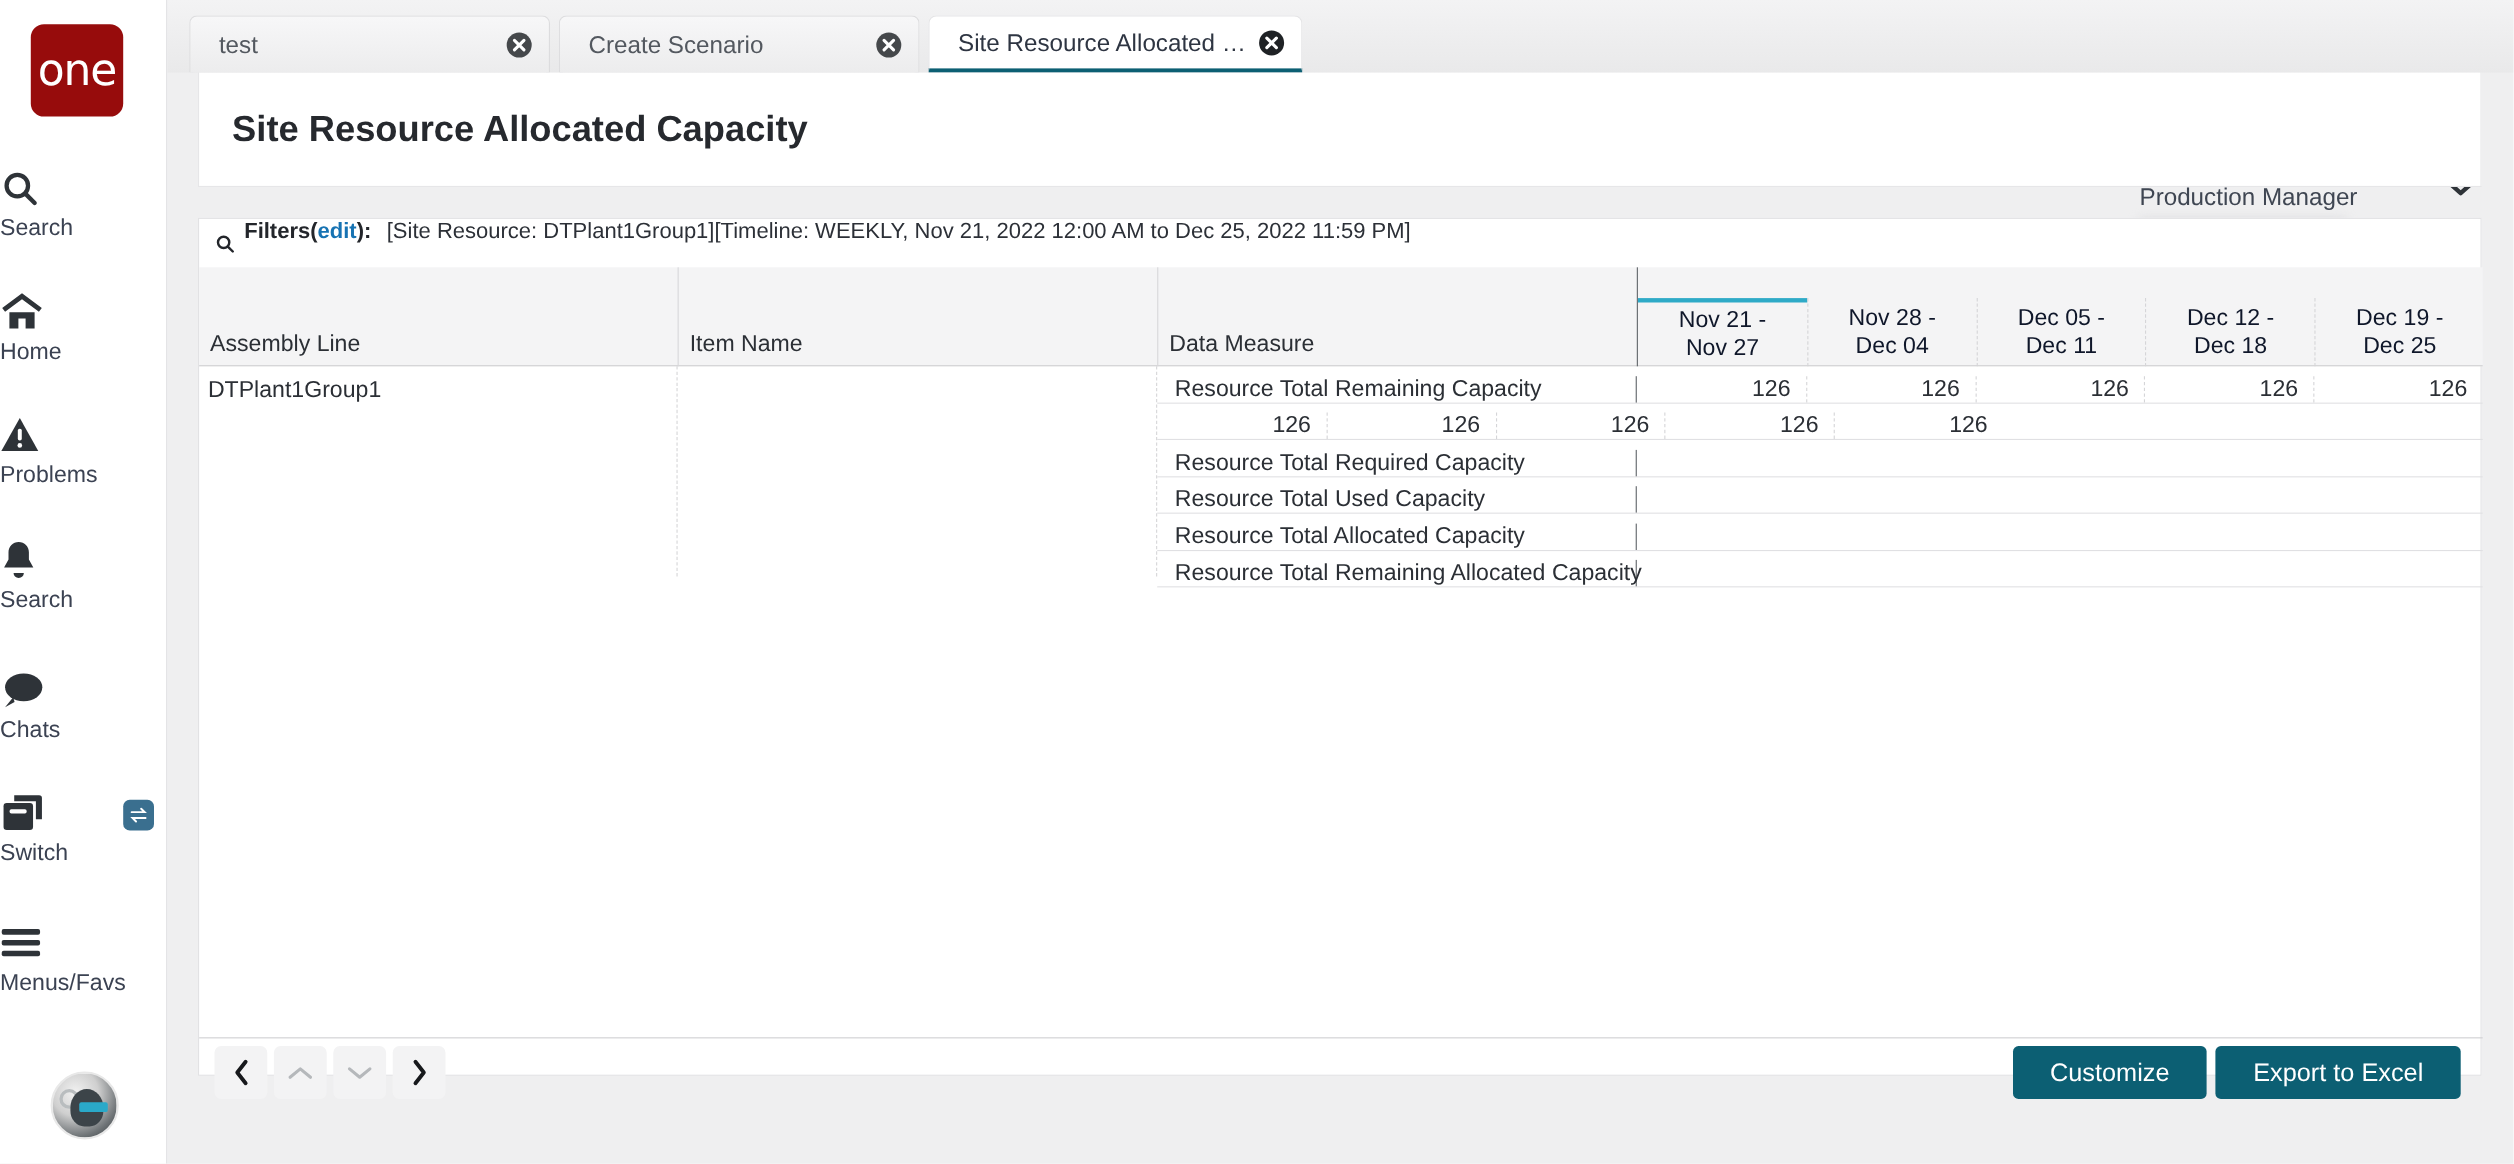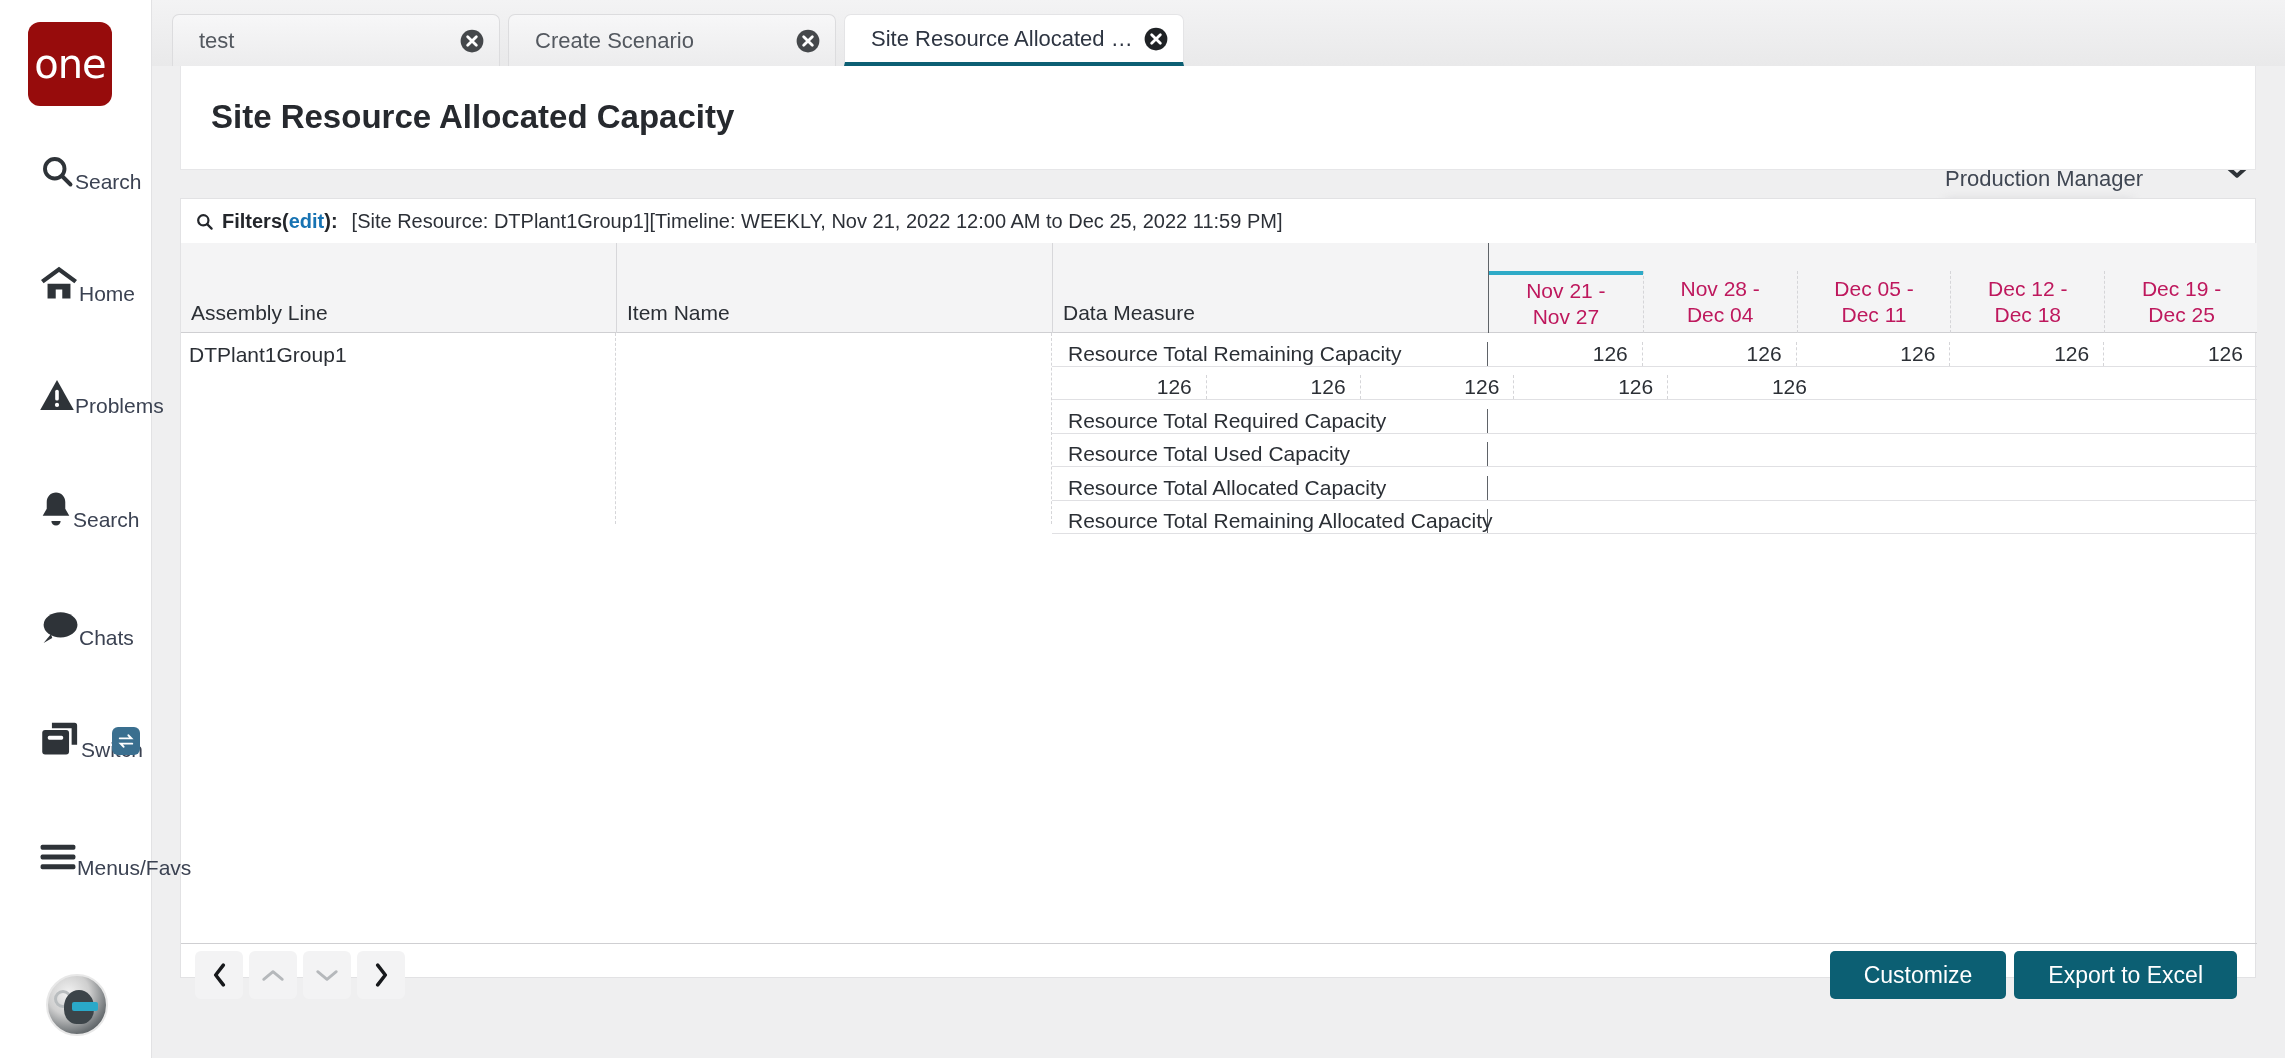--- a/index.html
+++ b/index.html
@@ -36,25 +36,24 @@
     font-size: 40px;
     font-weight: 400;
     letter-spacing: -1px;
     line-height: 1;
     font-family: "DejaVu Sans", sans-serif;
   }
   .rail-item {
     position: absolute;
     left: 0; width: 152px;
     display: flex;
-    flex-direction: row;
-    align-items: flex-end;
+    flex-direction: column;
+    align-items: flex-start;
     cursor: pointer;
     text-decoration: none;
-    padding-left: 39px;
   }
   .rail-icon { height: 46px; display: flex; align-items: center; justify-content: center; }
   .rail-icon svg { display: block; }
   .rail-label {
     font-size: 21px;
     color: #3b4252;
     margin-top: 2px;
     white-space: nowrap;
     font-family: "Liberation Sans", sans-serif;
   }
@@ -275,21 +274,20 @@
     border: 1px solid #e2e2e4;
     z-index: 1;
   }
 
   
   #filter-bar {
     position: absolute;
     top: 0; left: 0;
     width: 2076px; height: 44px;
     display: flex;
-    align-items: center;
     padding-left: 14px;
     font-size: 20px;
     white-space: nowrap;
   }
   #filter-icon { margin-right: 8px; display: flex; align-items: center; }
   #filter-label { font-weight: bold; color: #23262b; }
   #filter-edit { color: #1773b3; font-weight: bold; cursor: pointer; }
   #filter-paren-l, #filter-paren-r { font-weight: bold; color: #23262b; }
   #filter-value { color: #2c3037; margin-left: 14px; }
 
@@ -330,21 +328,21 @@
   .pcell {
     position: absolute;
     bottom: 0;
     height: 62px;
     border-left: 1px dashed #d5d5d8;
     display: flex;
     flex-direction: column;
     align-items: center;
     justify-content: center;
     font-size: 21px;
-    color: #be185d;
+    color: #0f172a;
     line-height: 1.22;
     text-align: center;
   }
   .pcell:first-child { border-left: none; }
   .pcell.highlighted { border-top: 4px solid #2eaac7; }
   .pcell .pc-l1, .pcell .pc-l2 { display: block; }
 
   #grid-body { position: relative; }
   #body-assembly {
     position: absolute;

